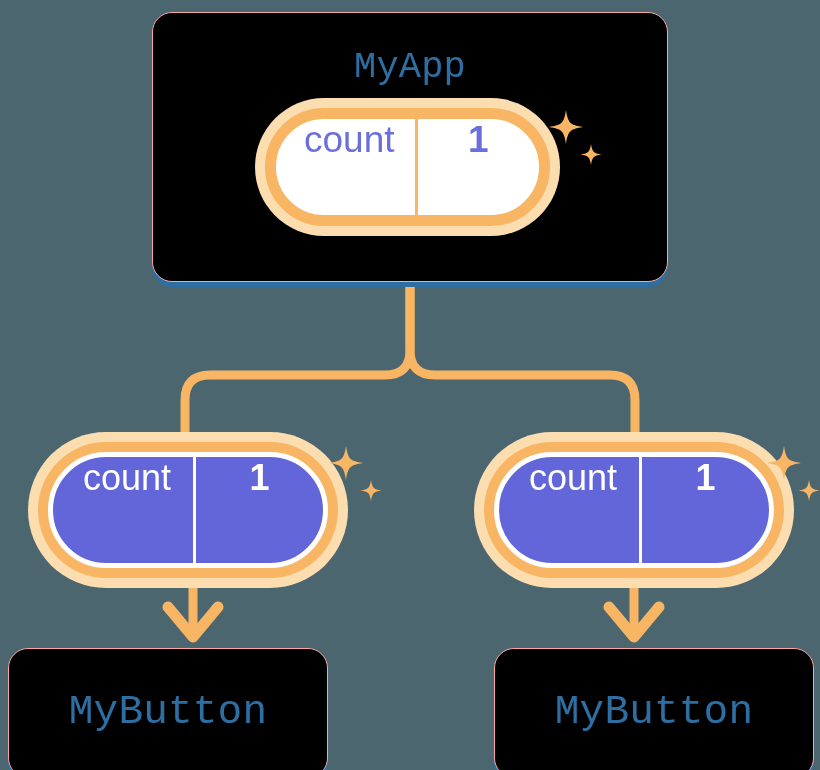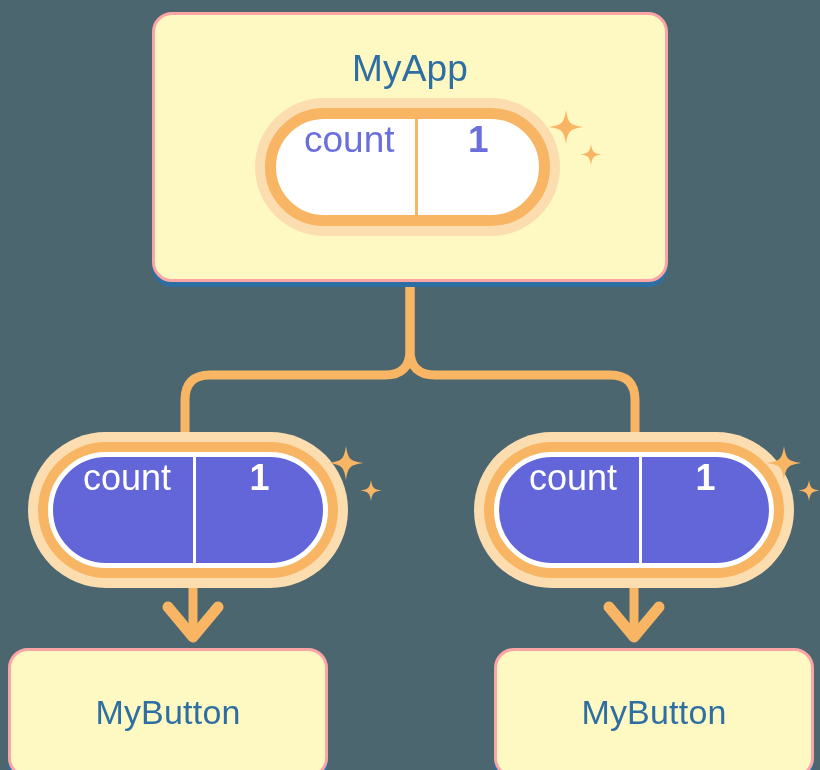--- a/index.html
+++ b/index.html
@@ -27,25 +27,26 @@
     left: 0;
     top: 0;
     width: 820px;
     height: 770px;
     pointer-events: none;
   }
 
   
   .card {
     position: absolute;
-    background: #fef9c3;
-    border: 3px solid #fca5a5;
+    background: #000000;
+    border: 1px solid #fca5a5;
     border-radius: 18px;
     box-shadow: 0 5px 0 0 #2e6fa3;
     box-sizing: border-box;
+    font-family: Liberation Mono, monospace;
   }
   .card-title {
     color: #2e6fa3;
     font-size: 35px;
     font-weight: 400;
     letter-spacing: 0.2px;
     text-align: center;
     white-space: nowrap;
   }
 
@@ -77,21 +78,21 @@
     left: 8px;
     top: 648px;
     width: 320px;
   }
   #btn-card-right {
     left: 494px;
     top: 648px;
     width: 320px;
   }
   .leaf-card .card-title {
-    font-size: 34px;
+    font-size: 41px;
     margin-top: -2px;
   }
 
   
   .pill-wrap {
     position: absolute;
     display: inline-block;
   }
   .pill {
     position: relative;

